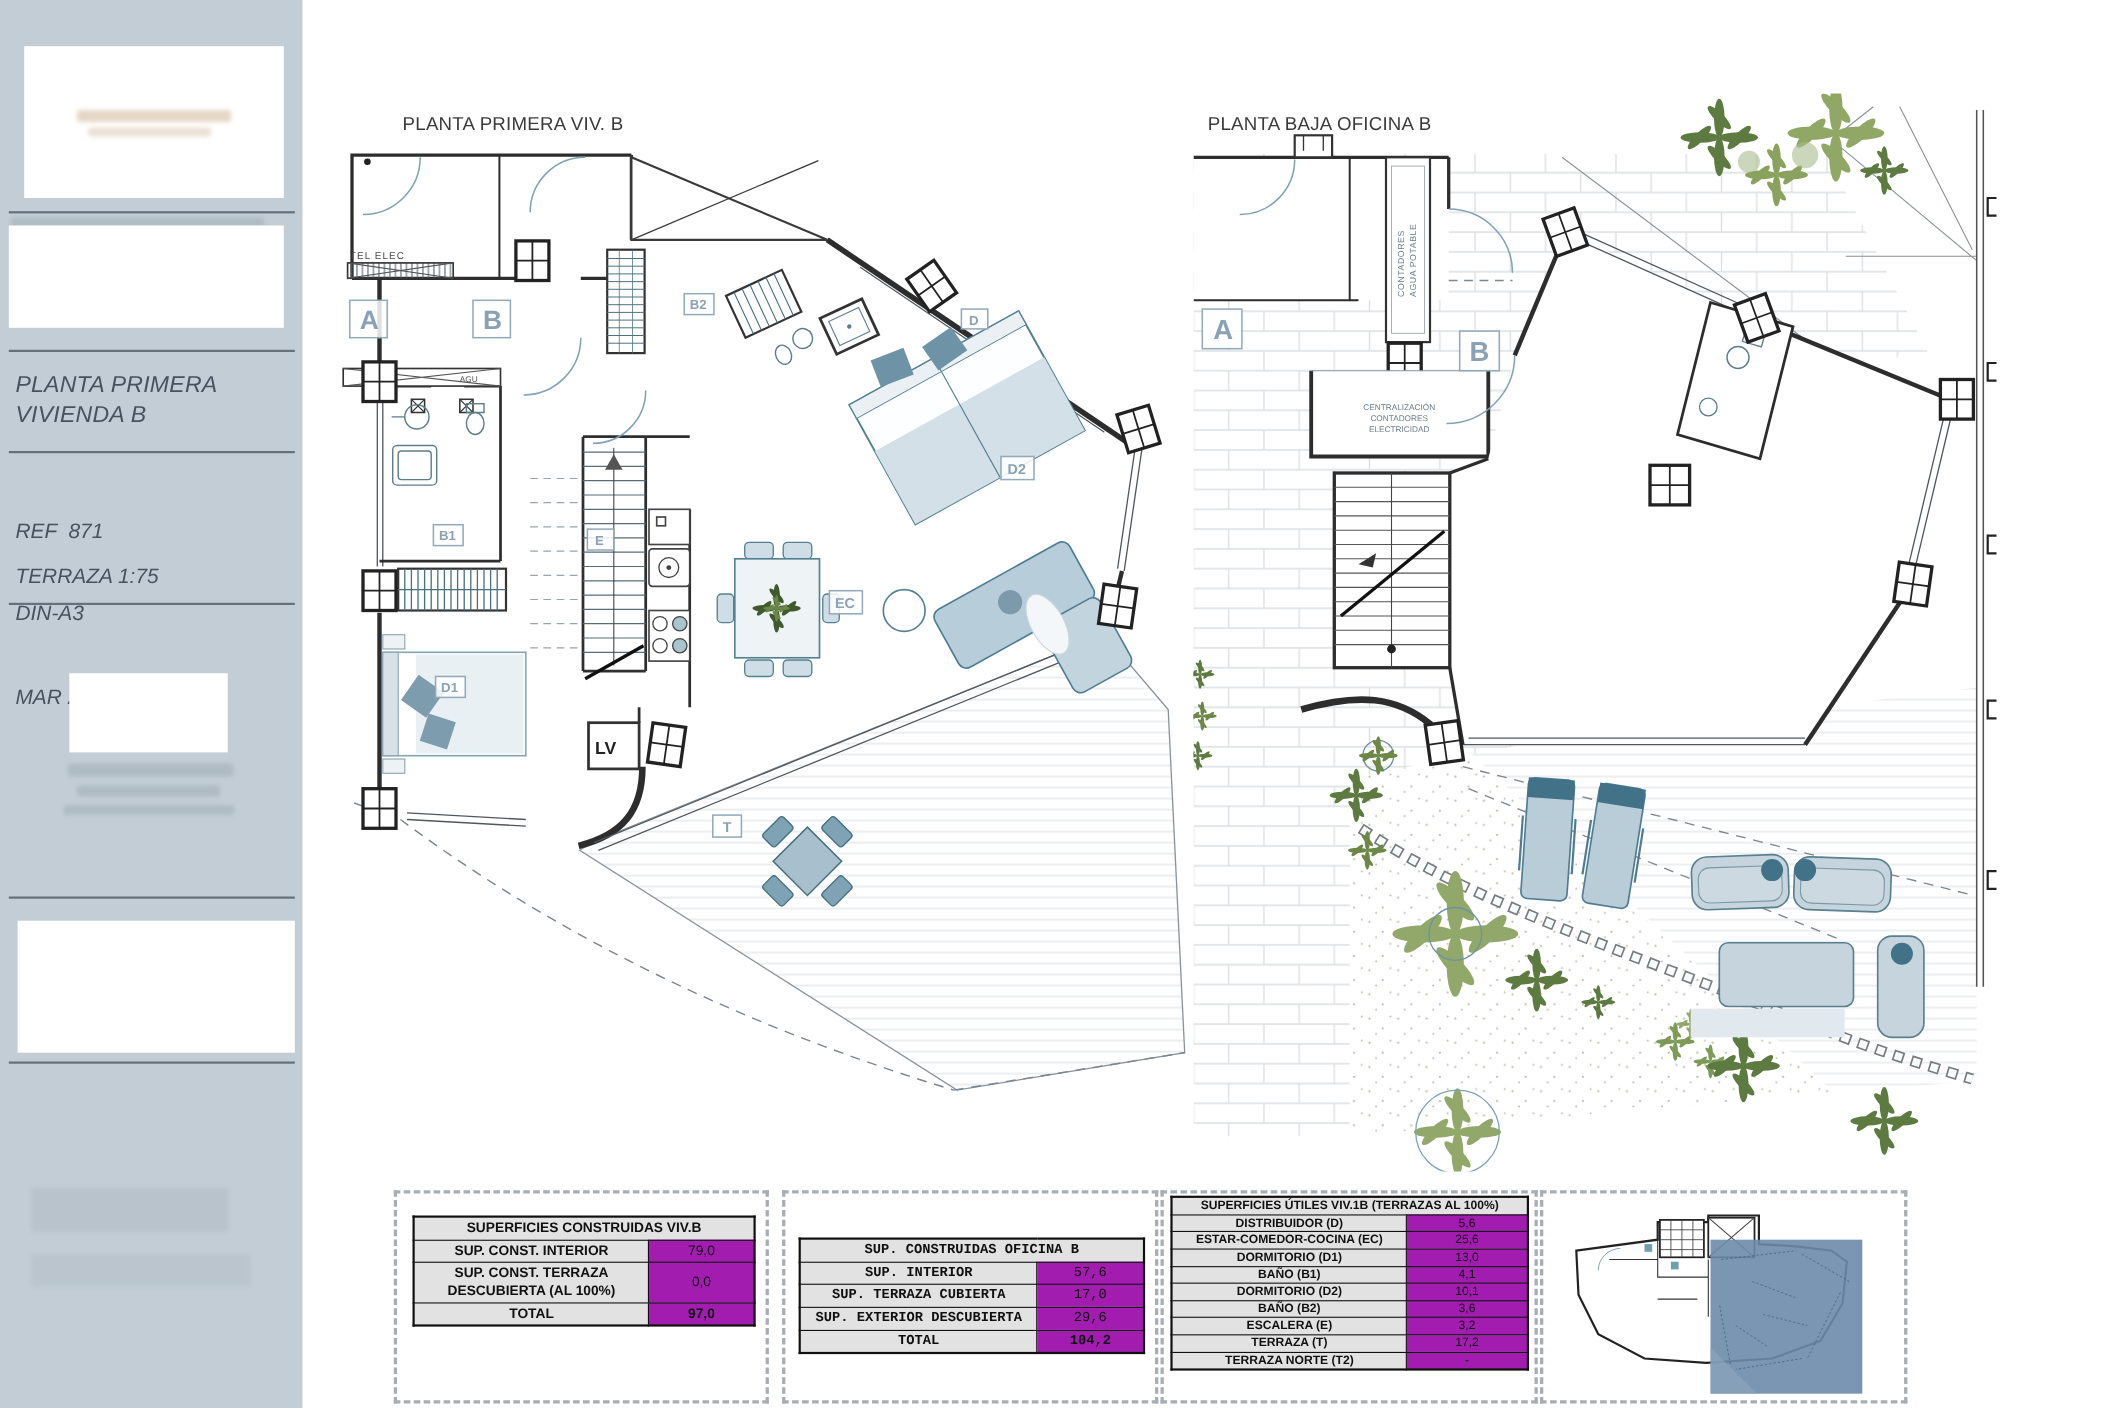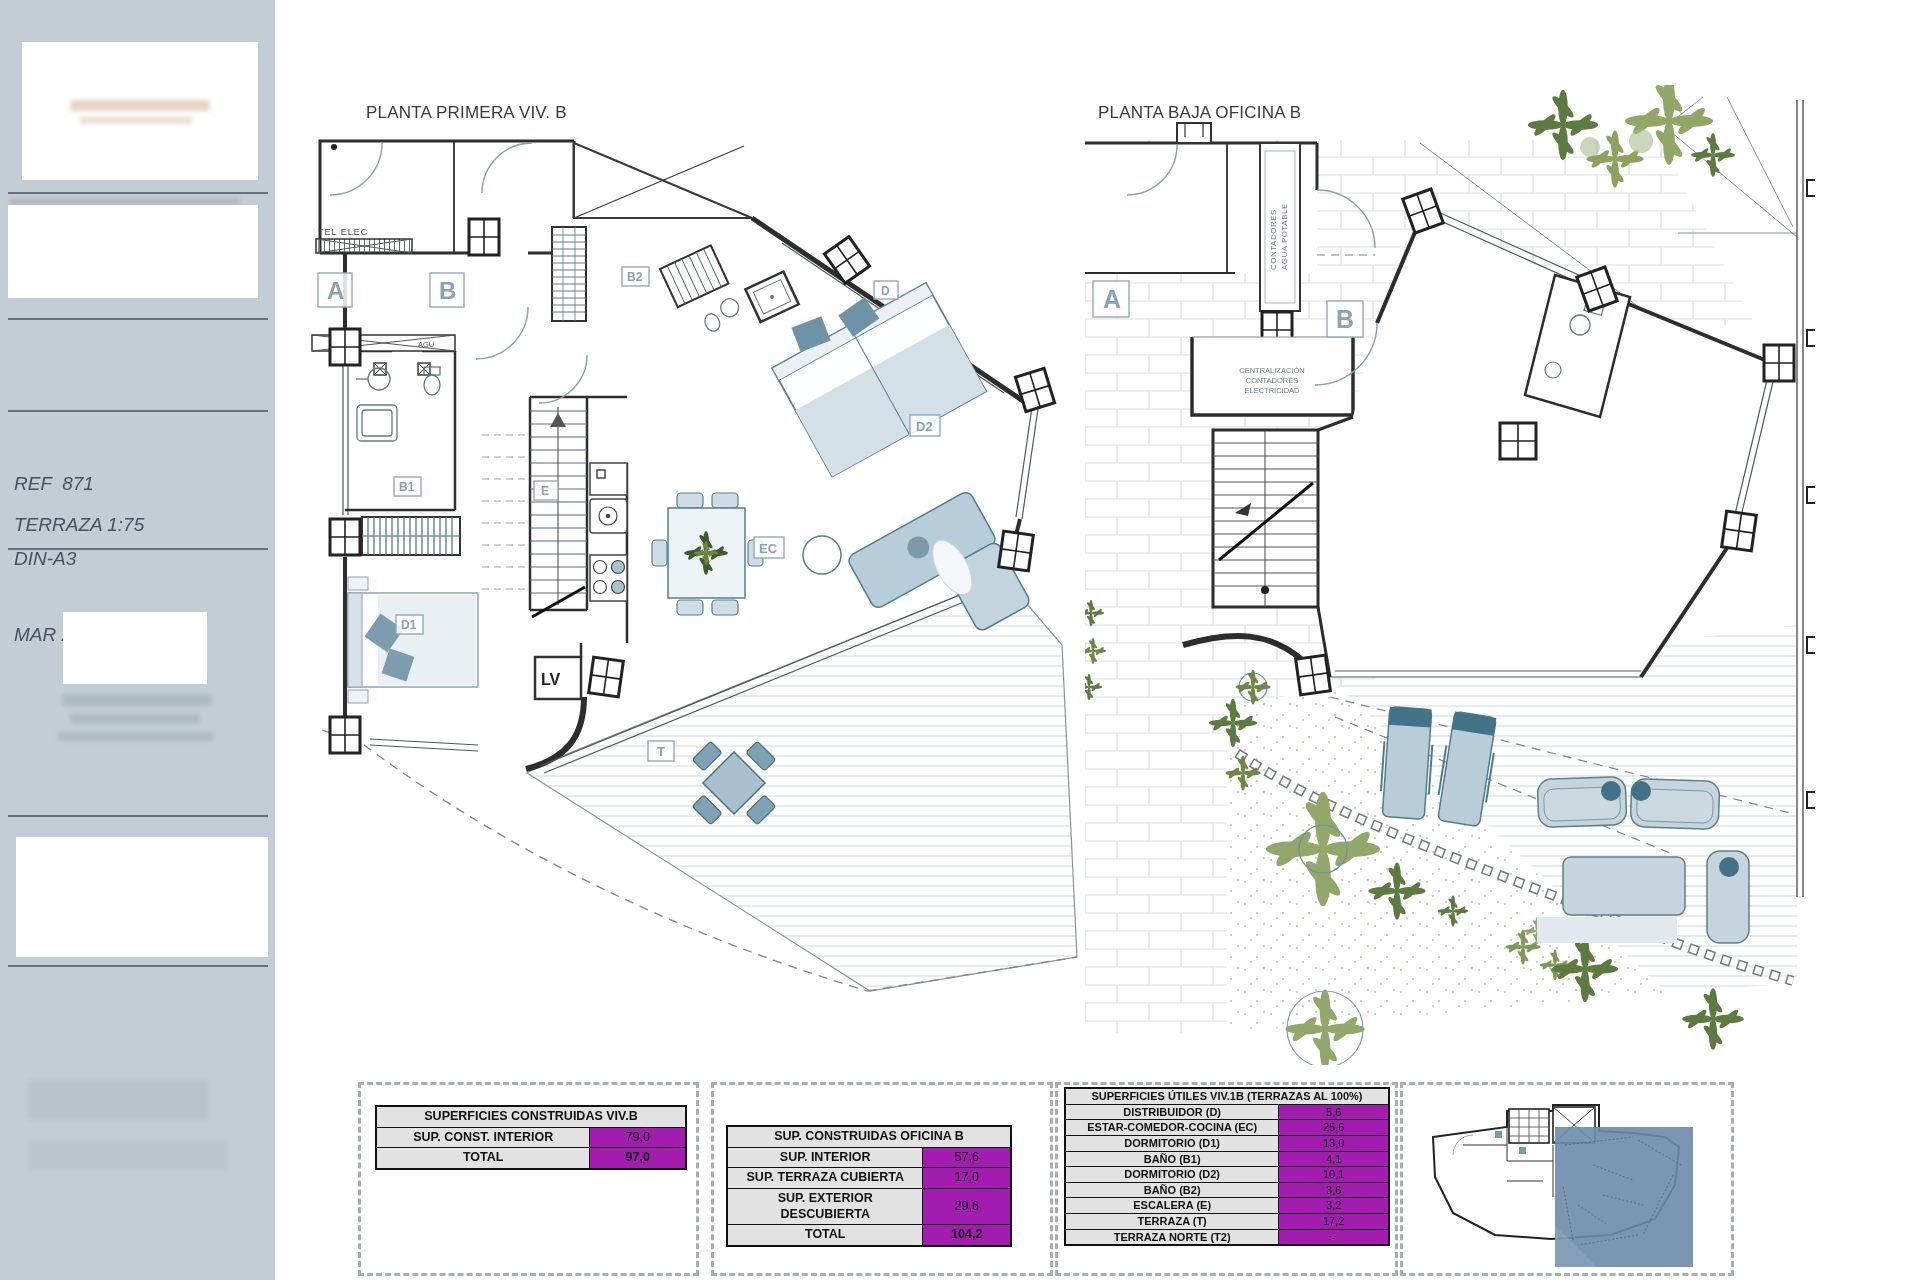--- a/index.html
+++ b/index.html
@@ -44,20 +44,24 @@
 
   <div class="sidebar">
     <div class="sbox" style="left:22px;top:42px;width:236px;height:138px;">
       <div class="slogo-mark" style="left:48px;top:58px;width:140px;height:11px;background:rgba(206,175,138,.5);"></div>
       <div class="slogo-mark" style="left:58px;top:74px;width:112px;height:8px;background:rgba(206,180,150,.4);"></div>
     </div>
     <div class="srule" style="top:192px;"></div>
     <div class="sfaint" style="left:10px;top:198px;width:230px;height:8px;"></div>
     <div class="sbox" style="left:8px;top:205px;width:250px;height:93px;"></div>
     <div class="srule" style="top:318px;"></div>
+    <div class="stitle">
+      <div>PLANTA PRIMERA</div>
+      <div>VIVIENDA B</div>
+    </div>
     <div class="srule" style="top:410px;"></div>
     <div class="smeta">
       <div>REF  871</div>
       <div>DIN-A3</div>
       <div>MAR 2025</div>
     </div>
     <div class="sscale">TERRAZA 1:75</div>
     <div class="srule" style="top:548px;"></div>
     <div class="sbox" style="left:63px;top:612px;width:144px;height:72px;"></div>
     <div class="sfaint" style="left:62px;top:694px;width:150px;height:12px;"></div>
@@ -513,29 +517,33 @@
         </colgroup>
       <tbody>
           <tr>
             <td class="hd" colspan="2">SUPERFICIES CONSTRUIDAS VIV.B</td>
           </tr>
       <tr>
         <td class="lb">SUP. CONST. INTERIOR</td>
         <td class="vl">79,0</td>
           </tr>
       <tr>
+        <td class="lb">SUP. CONST. TERRAZA DESCUBIERTA (AL 100%)</td>
+        <td class="vl">0,0</td>
+          </tr>
+      <tr>
         <td class="lb">TOTAL</td>
         <td class="vl tot">97,0</td>
           </tr>
     </tbody>
       </table>
   </div>
 
   <div class="panel" style="left:711px;width:342px;">
-    <table class="stable t12" style="left:12px;top:40px;width:286px;">
+    <table class="stable t12" style="left:12px;top:40px;width:315px;font-family:Liberation Mono, monospace;">
       <colgroup>
           <col style="width:69%">
           <col style="width:31%">
         </colgroup>
       <tbody>
           <tr>
             <td class="hd" colspan="2">SUP. CONSTRUIDAS OFICINA B</td>
           </tr>
       <tr>
         <td class="lb">SUP. INTERIOR</td>

